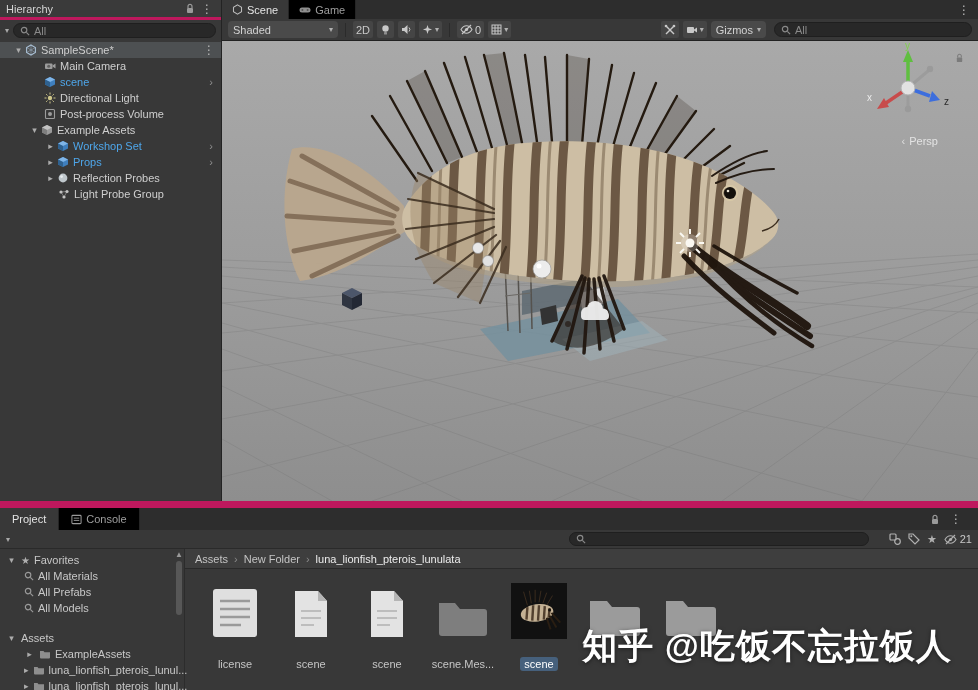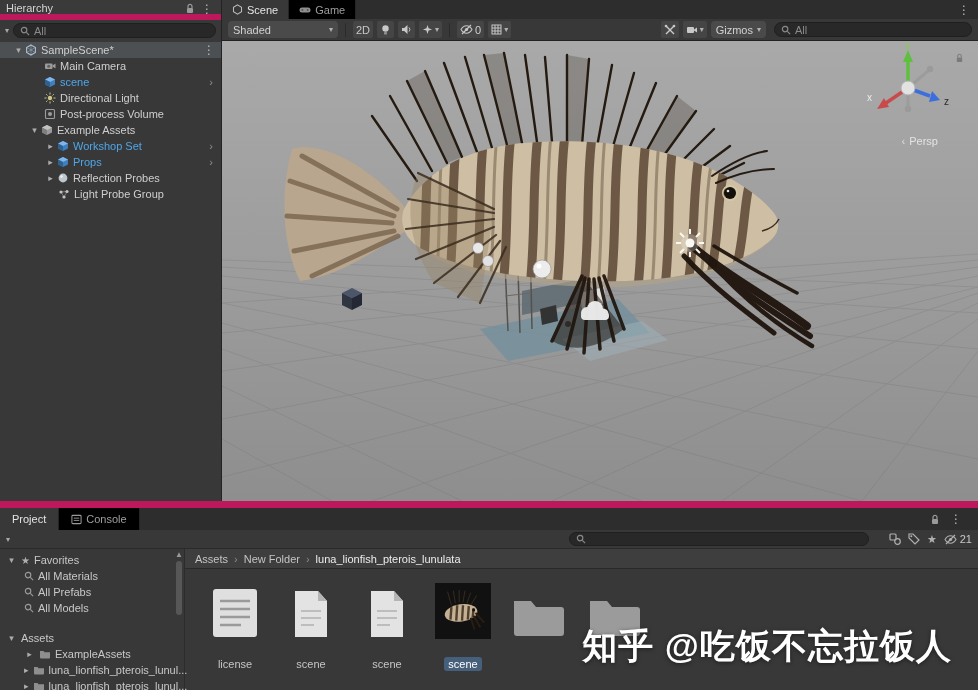--- a/index.html
+++ b/index.html
@@ -3,21 +3,21 @@
 <meta charset="utf-8">
 <style>
 *{margin:0;padding:0;box-sizing:border-box}
 html,body{width:978px;height:690px;overflow:hidden}
 body{background:#383838;font-family:"Liberation Sans","DejaVu Sans",sans-serif;font-size:11px;color:#C8C8C8;position:relative}
 .flex{flex:1}
 svg{display:block}
 
 #top{display:flex;height:501px;width:978px}
 #hierarchy-panel{width:222px;background:#383838;border-right:1px solid #232323;display:flex;flex-direction:column}
-.panel-header{height:20px;background:#3A3A3A;border-bottom:6px solid #be185d;display:flex;align-items:flex-end;padding:0 6px;gap:4px}
+.panel-header{height:20px;background:#3A3A3A;border-bottom:3px solid #be185d;display:flex;align-items:center;padding:0 6px;gap:4px}
 .ph-title{color:#D4D4D4}
 .kebab{color:#B8B8B8;font-size:12px;line-height:10px;padding:0 2px;cursor:default}
 .search-row{height:21px;display:flex;align-items:center;padding:0 5px;gap:4px}
 .mini-drop{color:#A8A8A8;font-size:8px}
 .searchfield{flex:1;height:15px;background:#282828;border:1px solid #1F1F1F;border-radius:8px;display:flex;align-items:center;padding:0 6px;gap:4px}
 .searchfield input{background:transparent;border:none;outline:none;color:#CFCFCF;font:inherit;width:100%;height:13px}
 .searchfield input::placeholder{color:#8A8A8A}
 .tree{flex:1;overflow:hidden;padding-top:1px}
 .h-row{display:flex;align-items:center;height:16px;line-height:16px;padding-right:4px;white-space:nowrap}
 .h-row .fold{width:13px;text-align:center;color:#ACACAC;font-size:9px;flex:none}
@@ -777,20 +777,30 @@
                     <g stroke="#BDBDBD" stroke-width="2">
                       <line x1="9" y1="22" x2="29" y2="22"></line>
                       <line x1="9" y1="29" x2="29" y2="29"></line>
                       <line x1="9" y1="36" x2="22" y2="36"></line>
                     </g>
                   </svg>
                 </span>
               </div>
             <div class="flabel">scene</div>
           </div>
+          <div class="grid-item">
+            <div class="thumb">
+                <span>
+                  <svg width="56" height="44" viewBox="0 0 56 44">
+                    <path d="M4 8h16l5 6h24a3 3 0 013 3v21a3 3 0 01-3 3H7a3 3 0 01-3-3z" fill="#7E7E7E"></path>
+                  </svg>
+                </span>
+              </div>
+            <div class="flabel">scene.Mes...</div>
+          </div>
           <div class="grid-item selected">
             <div class="thumb">
               <div class="thumb-img">
                 <svg width="54" height="54" viewBox="0 0 56 56">
                   <g stroke="#3A2C1E" stroke-width="1">
                       <line x1="16" y1="22" x2="12" y2="8"></line>
                       <line x1="20" y1="20" x2="18" y2="7"></line>
                       <line x1="24" y1="19" x2="24" y2="6"></line>
                       <line x1="28" y1="19" x2="30" y2="7"></line>
                       <line x1="32" y1="20" x2="36" y2="9"></line>

